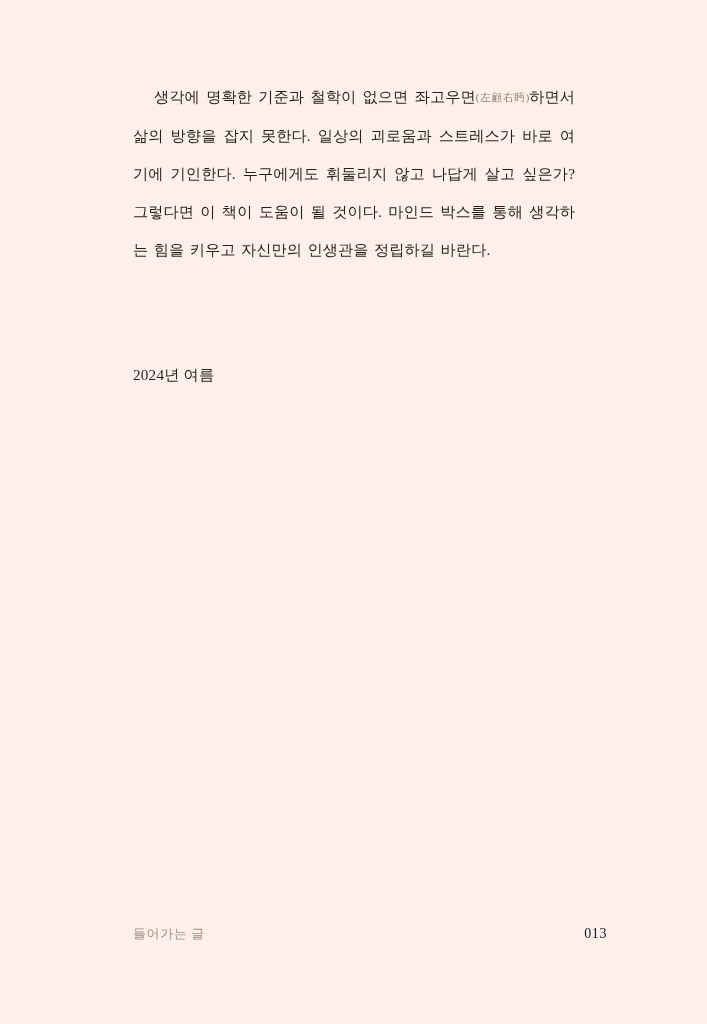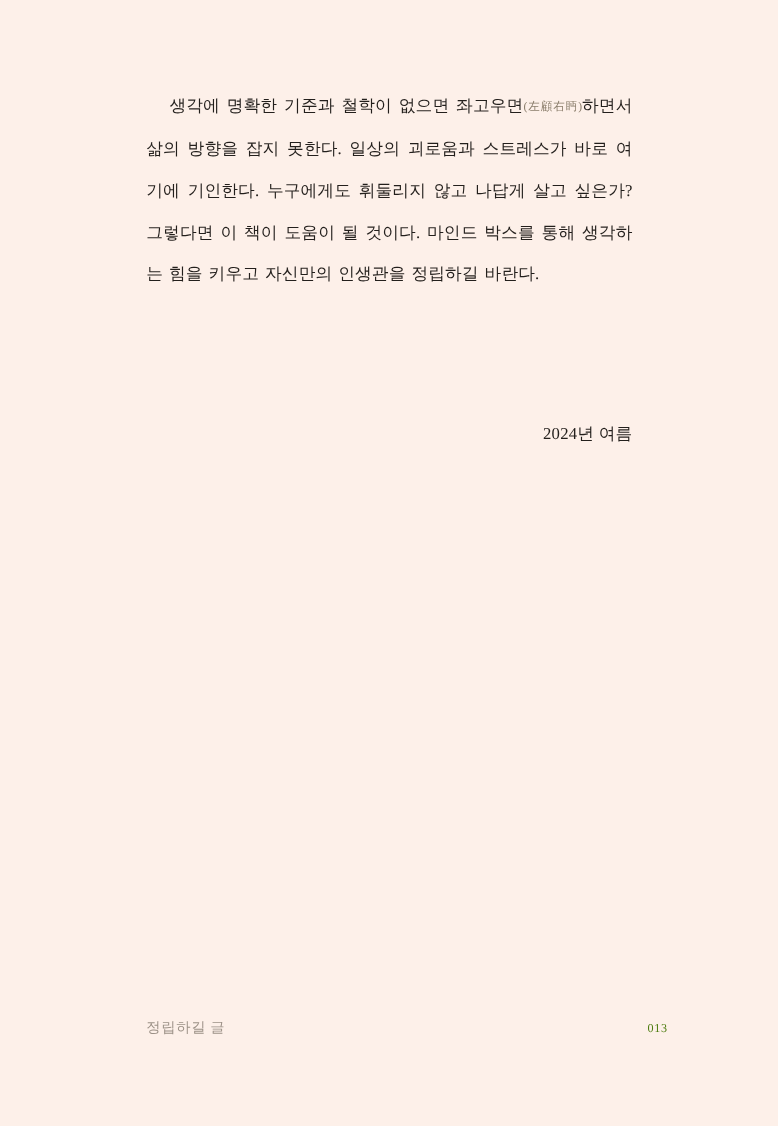--- a/index.html
+++ b/index.html
@@ -45,23 +45,23 @@
     font-size: 10.5px;
     color: #8a7d6b;
     letter-spacing: 0;
     vertical-align: 1px;
   }
 
   
   .signature {
     position: absolute;
     left: 133px;
-    top: 376px;
+    top: 356px;
     width: 442px;
-    text-align: right;
+    text-align: left;
   }
   .sig-line {
     font-size: 15.2px;
     line-height: 38px;
     letter-spacing: 0.2px;
   }
   .sig-line.name {
     margin-top: 4px;
   }
 
@@ -74,36 +74,36 @@
     display: flex;
     align-items: baseline;
     justify-content: space-between;
   }
   .footer-label {
     font-size: 13px;
     color: #9c9187;
     letter-spacing: 0.6px;
   }
   .footer-pageno {
-    font-size: 11px;
-    color: #4d7c0f;
+    font-size: 14px;
+    color: #0f172a;
     letter-spacing: 0.6px;
   }
 </style>
 </head>
 <body>
 
 <div class="page">
 
   <div class="content">
     <p class="para"><span>생각에 명확한 기준과 철학이 없으면 좌고우면</span><span class="ruby-han">(左顧右眄)</span><span>하면서 삶의 방향을 잡지 못한다. 일상의 괴로움과 스트레스가 바로 여기에 기인한다. 누구에게도 휘둘리지 않고 나답게 살고 싶은가? 그렇다면 이 책이 도움이 될 것이다. 마인드 박스를 통해 생각하는 힘을 키우고 자신만의 인생관을 정립하길 바란다.</span></p>
   </div>
 
   <div class="signature">
     <div class="sig-line">2024년 여름</div>
   </div>
 
   <div class="footer">
-    <div class="footer-label">정립하길 글</div>
+    <div class="footer-label">들어가는 글</div>
     <div class="footer-pageno">013</div>
   </div>
 
 </div>
 
 </body></html>

